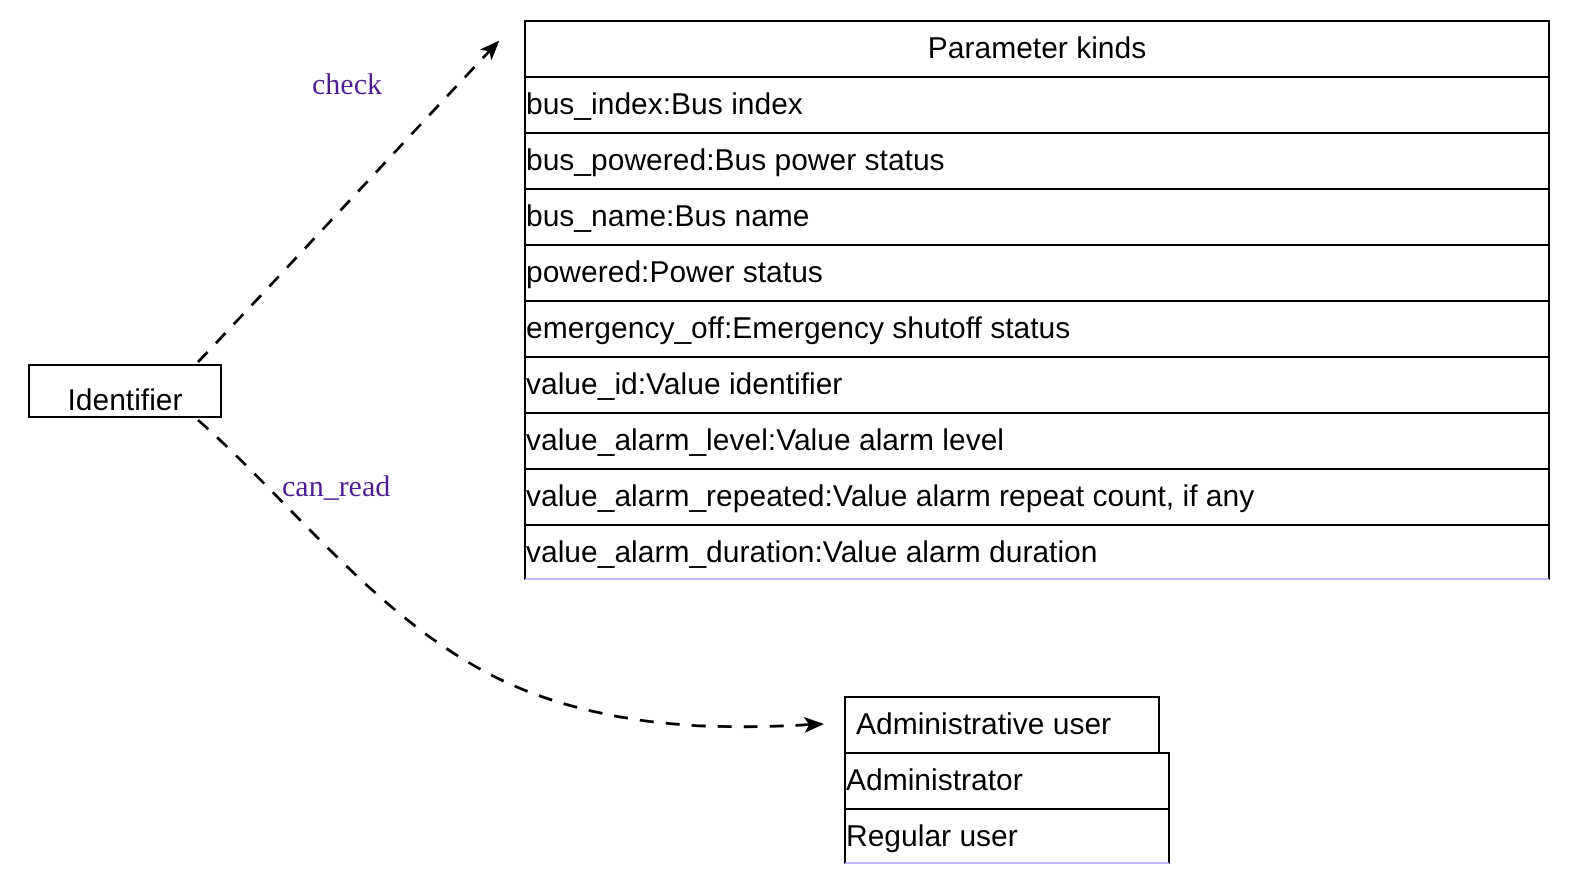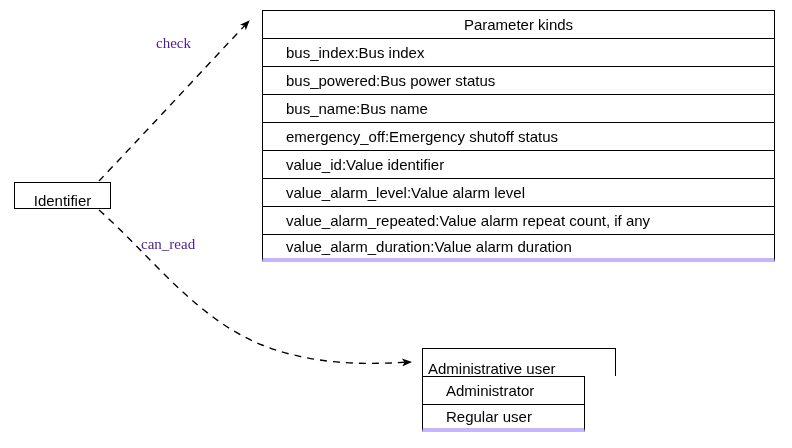--- a/index.html
+++ b/index.html
@@ -61,28 +61,28 @@
     border: 1px solid #000000;
     border-bottom: none;
     background: #ffffff;
     white-space: nowrap;
     display: flex;
     align-items: center;
     line-height: 1;
     overflow: hidden;
   }
   .record-table .rrow:last-child {
-    border-bottom: 4px solid #c4b5fd;
+    border-bottom: 1px solid #c4b5fd;
   }
   .record-table .rrow.header {
     justify-content: center;
   }
   .record-table .rrow.body {
     justify-content: flex-start;
-    padding-left: 23px;
+    padding-left: 0;
   }
 
   
   #param-kinds-table {
     left: 262px;
     top: 10px;
     width: 513px;
   }
   #param-kinds-table .rrow {
     height: 28px;
@@ -92,22 +92,21 @@
   
   #admin-user-table {
     left: 422px;
     top: 348px;
     width: 194px;
   }
   #admin-user-table .rrow {
     height: 28px;
   }
   #admin-user-table .rrow.header {
-    width: 194px;
-    align-items: flex-end;
+    width: 158px;
   }
   #admin-user-table .rrow.body {
     width: 163px;
   }
 
   
   .edge-label {
     position: absolute;
     font-family: "Liberation Serif", serif;
     font-size: 15px;
@@ -150,20 +149,23 @@
     <div class="rrow body">
       <span>bus_index:Bus index</span>
     </div>
     <div class="rrow body">
       <span>bus_powered:Bus power status</span>
     </div>
     <div class="rrow body">
       <span>bus_name:Bus name</span>
     </div>
     <div class="rrow body">
+      <span>powered:Power status</span>
+    </div>
+    <div class="rrow body">
       <span>emergency_off:Emergency shutoff status</span>
     </div>
     <div class="rrow body">
       <span>value_id:Value identifier</span>
     </div>
     <div class="rrow body">
       <span>value_alarm_level:Value alarm level</span>
     </div>
     <div class="rrow body">
       <span>value_alarm_repeated:Value alarm repeat count, if any</span>

